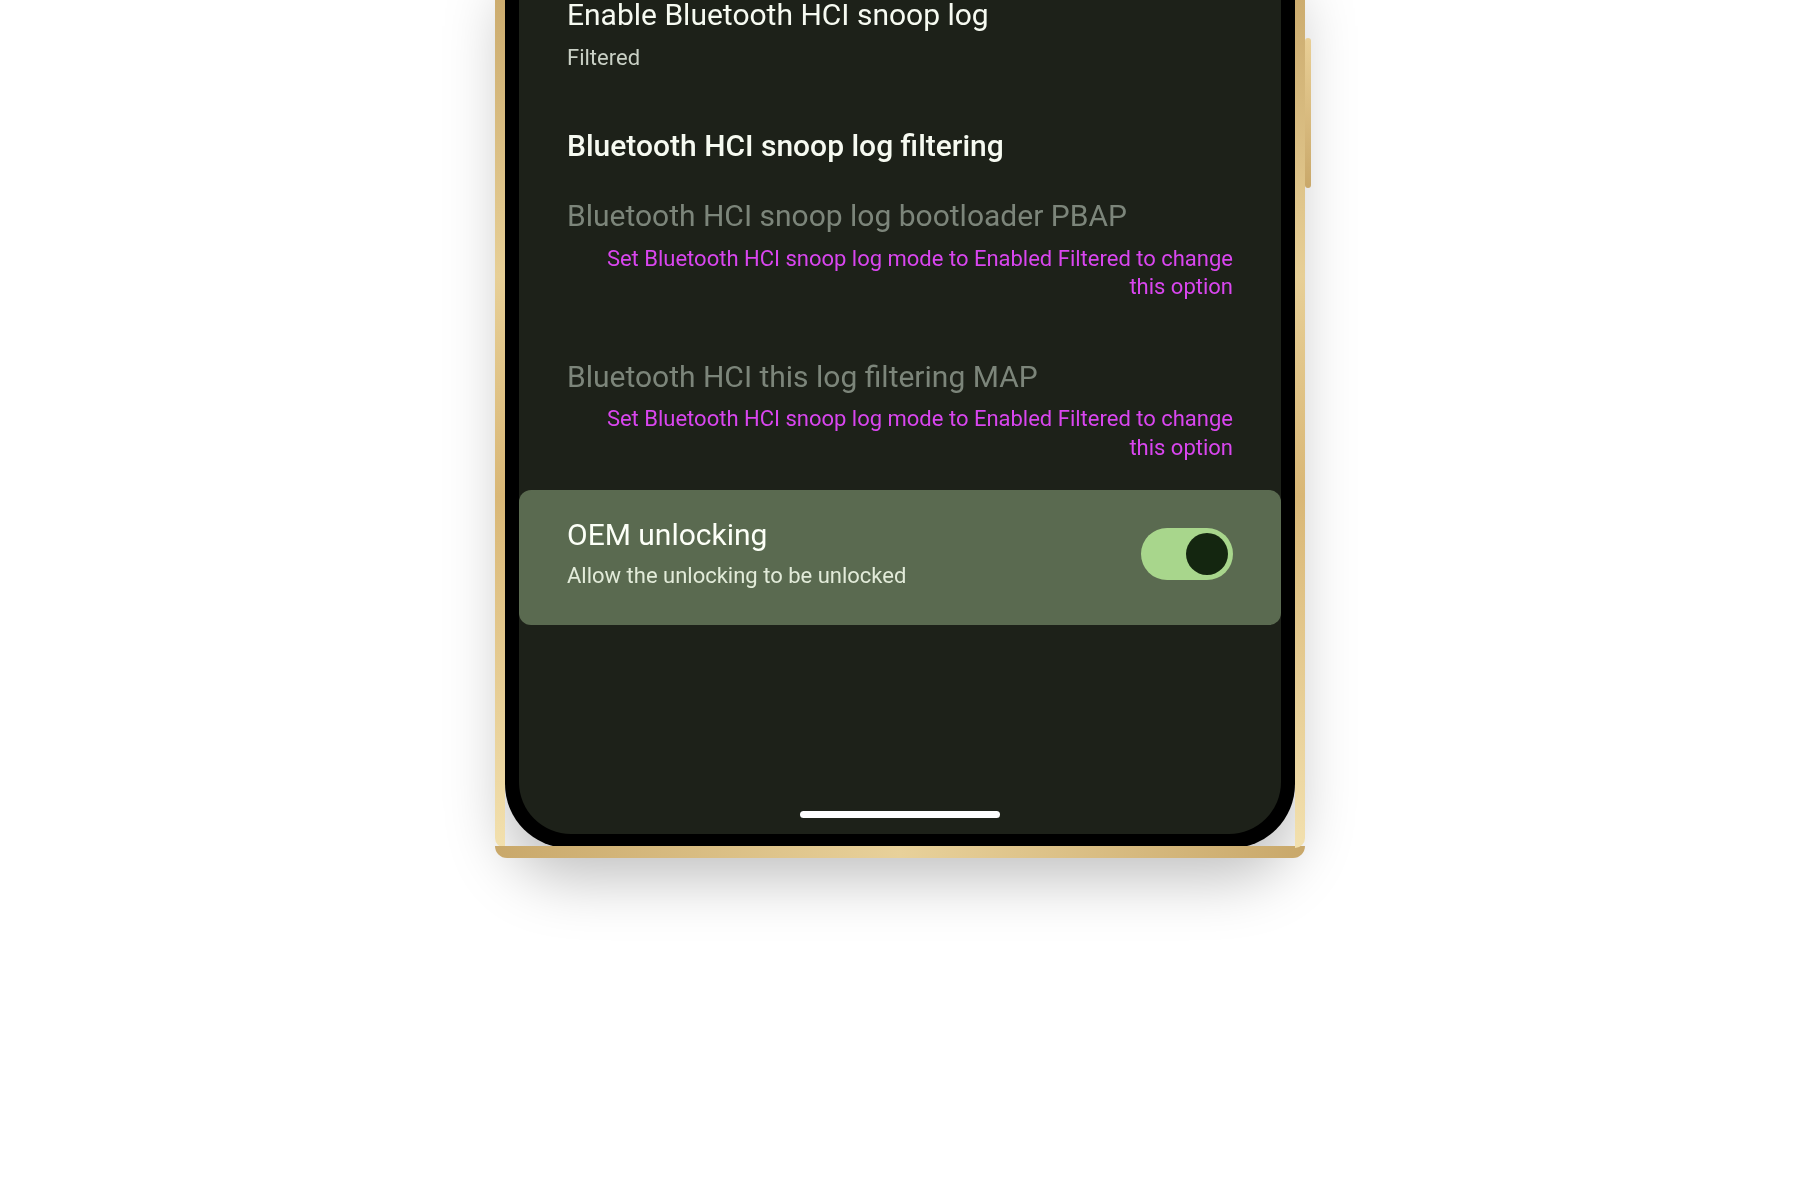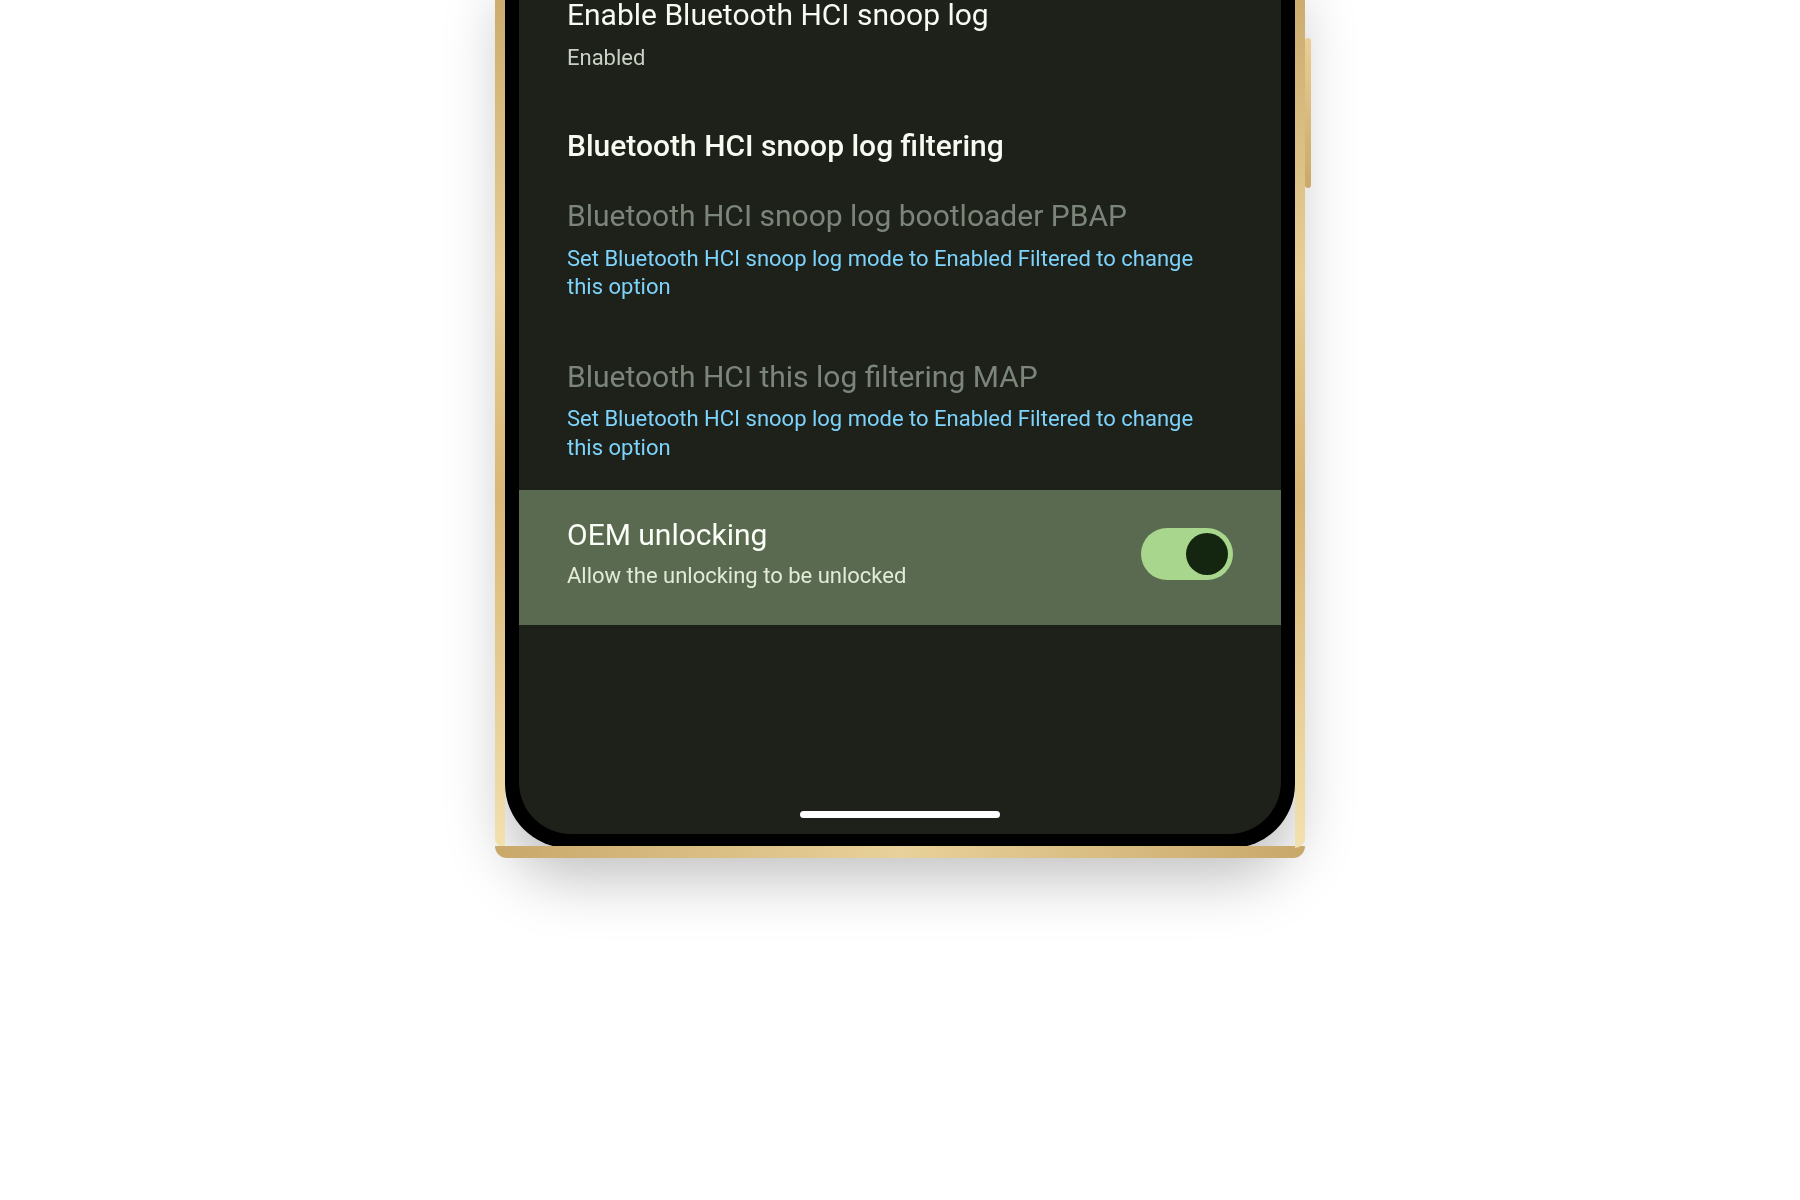--- a/index.html
+++ b/index.html
@@ -76,26 +76,27 @@
     color:#c9d0c5;
     line-height: 1.3;
   }
   .section-header {
     padding: 28px 21px 6px 48px;
     font-size: 30px;
     font-weight: 500;
     color:#f6faf1;
   }
   .row.disabled .title { color:#7c857a; }
-  .row.disabled .sub   { color:#7dd3fc; }
+  .row.disabled .sub   { color:#d946ef;text-align:right; }
 
   .row.highlight {
     background:#5a6a50;
     display:flex; align-items:center; justify-content:space-between;
     padding: 26px 48px 34px 48px;
+    border-radius: 12px;
   }
   .row.highlight .textcol { flex:1 1 auto; padding-right:24px; }
   .row.highlight .title { color:#fcfff7; }
   .row.highlight .sub   { color:#e2ebd9; margin-top:8px; }
 
   
   .toggle {
     position:relative;
     width:92px; height:52px;
     background:#a8d68c;
@@ -112,21 +113,21 @@
 <body>
 
 <div class="phone">
   <div class="power-btn"></div>
   <div class="phone-bottom-rail"></div>
 
   <div class="screen">
 
     <div class="row">
       <div class="title">Enable Bluetooth HCI snoop log</div>
-      <div class="sub">Enabled</div>
+      <div class="sub">Filtered</div>
     </div>
 
     <div class="section-header">Bluetooth HCI snoop log filtering</div>
 
     <div class="row disabled">
       <div class="title">Bluetooth HCI snoop log bootloader PBAP</div>
       <div class="sub">Set Bluetooth HCI snoop log mode to Enabled Filtered to change this option</div>
     </div>
 
     <div class="row disabled">

